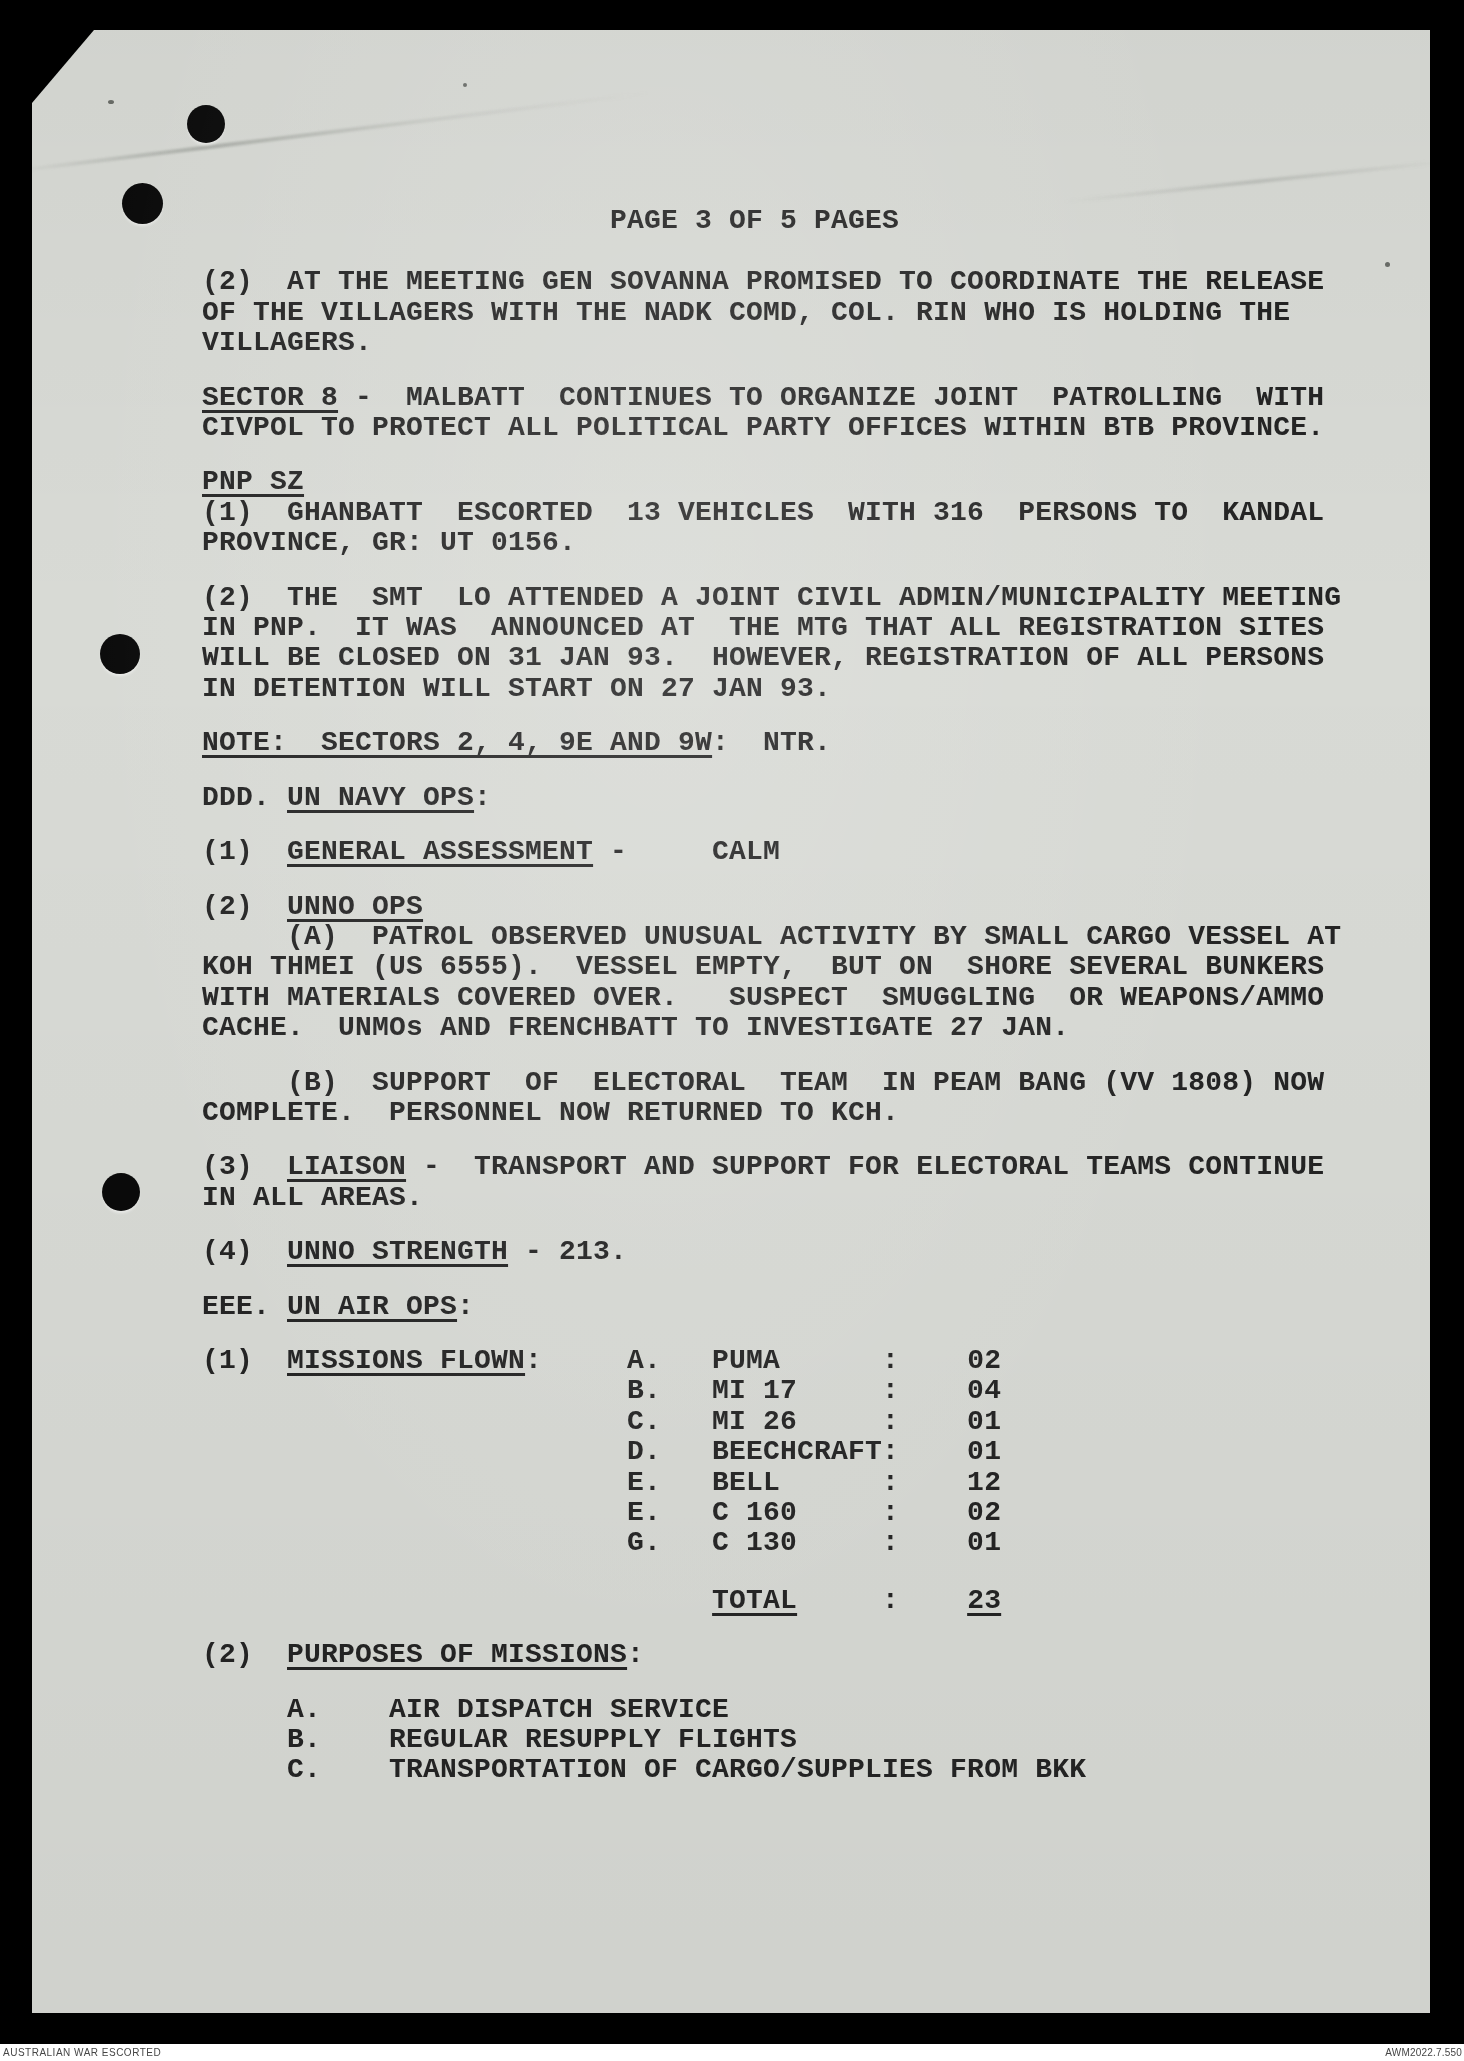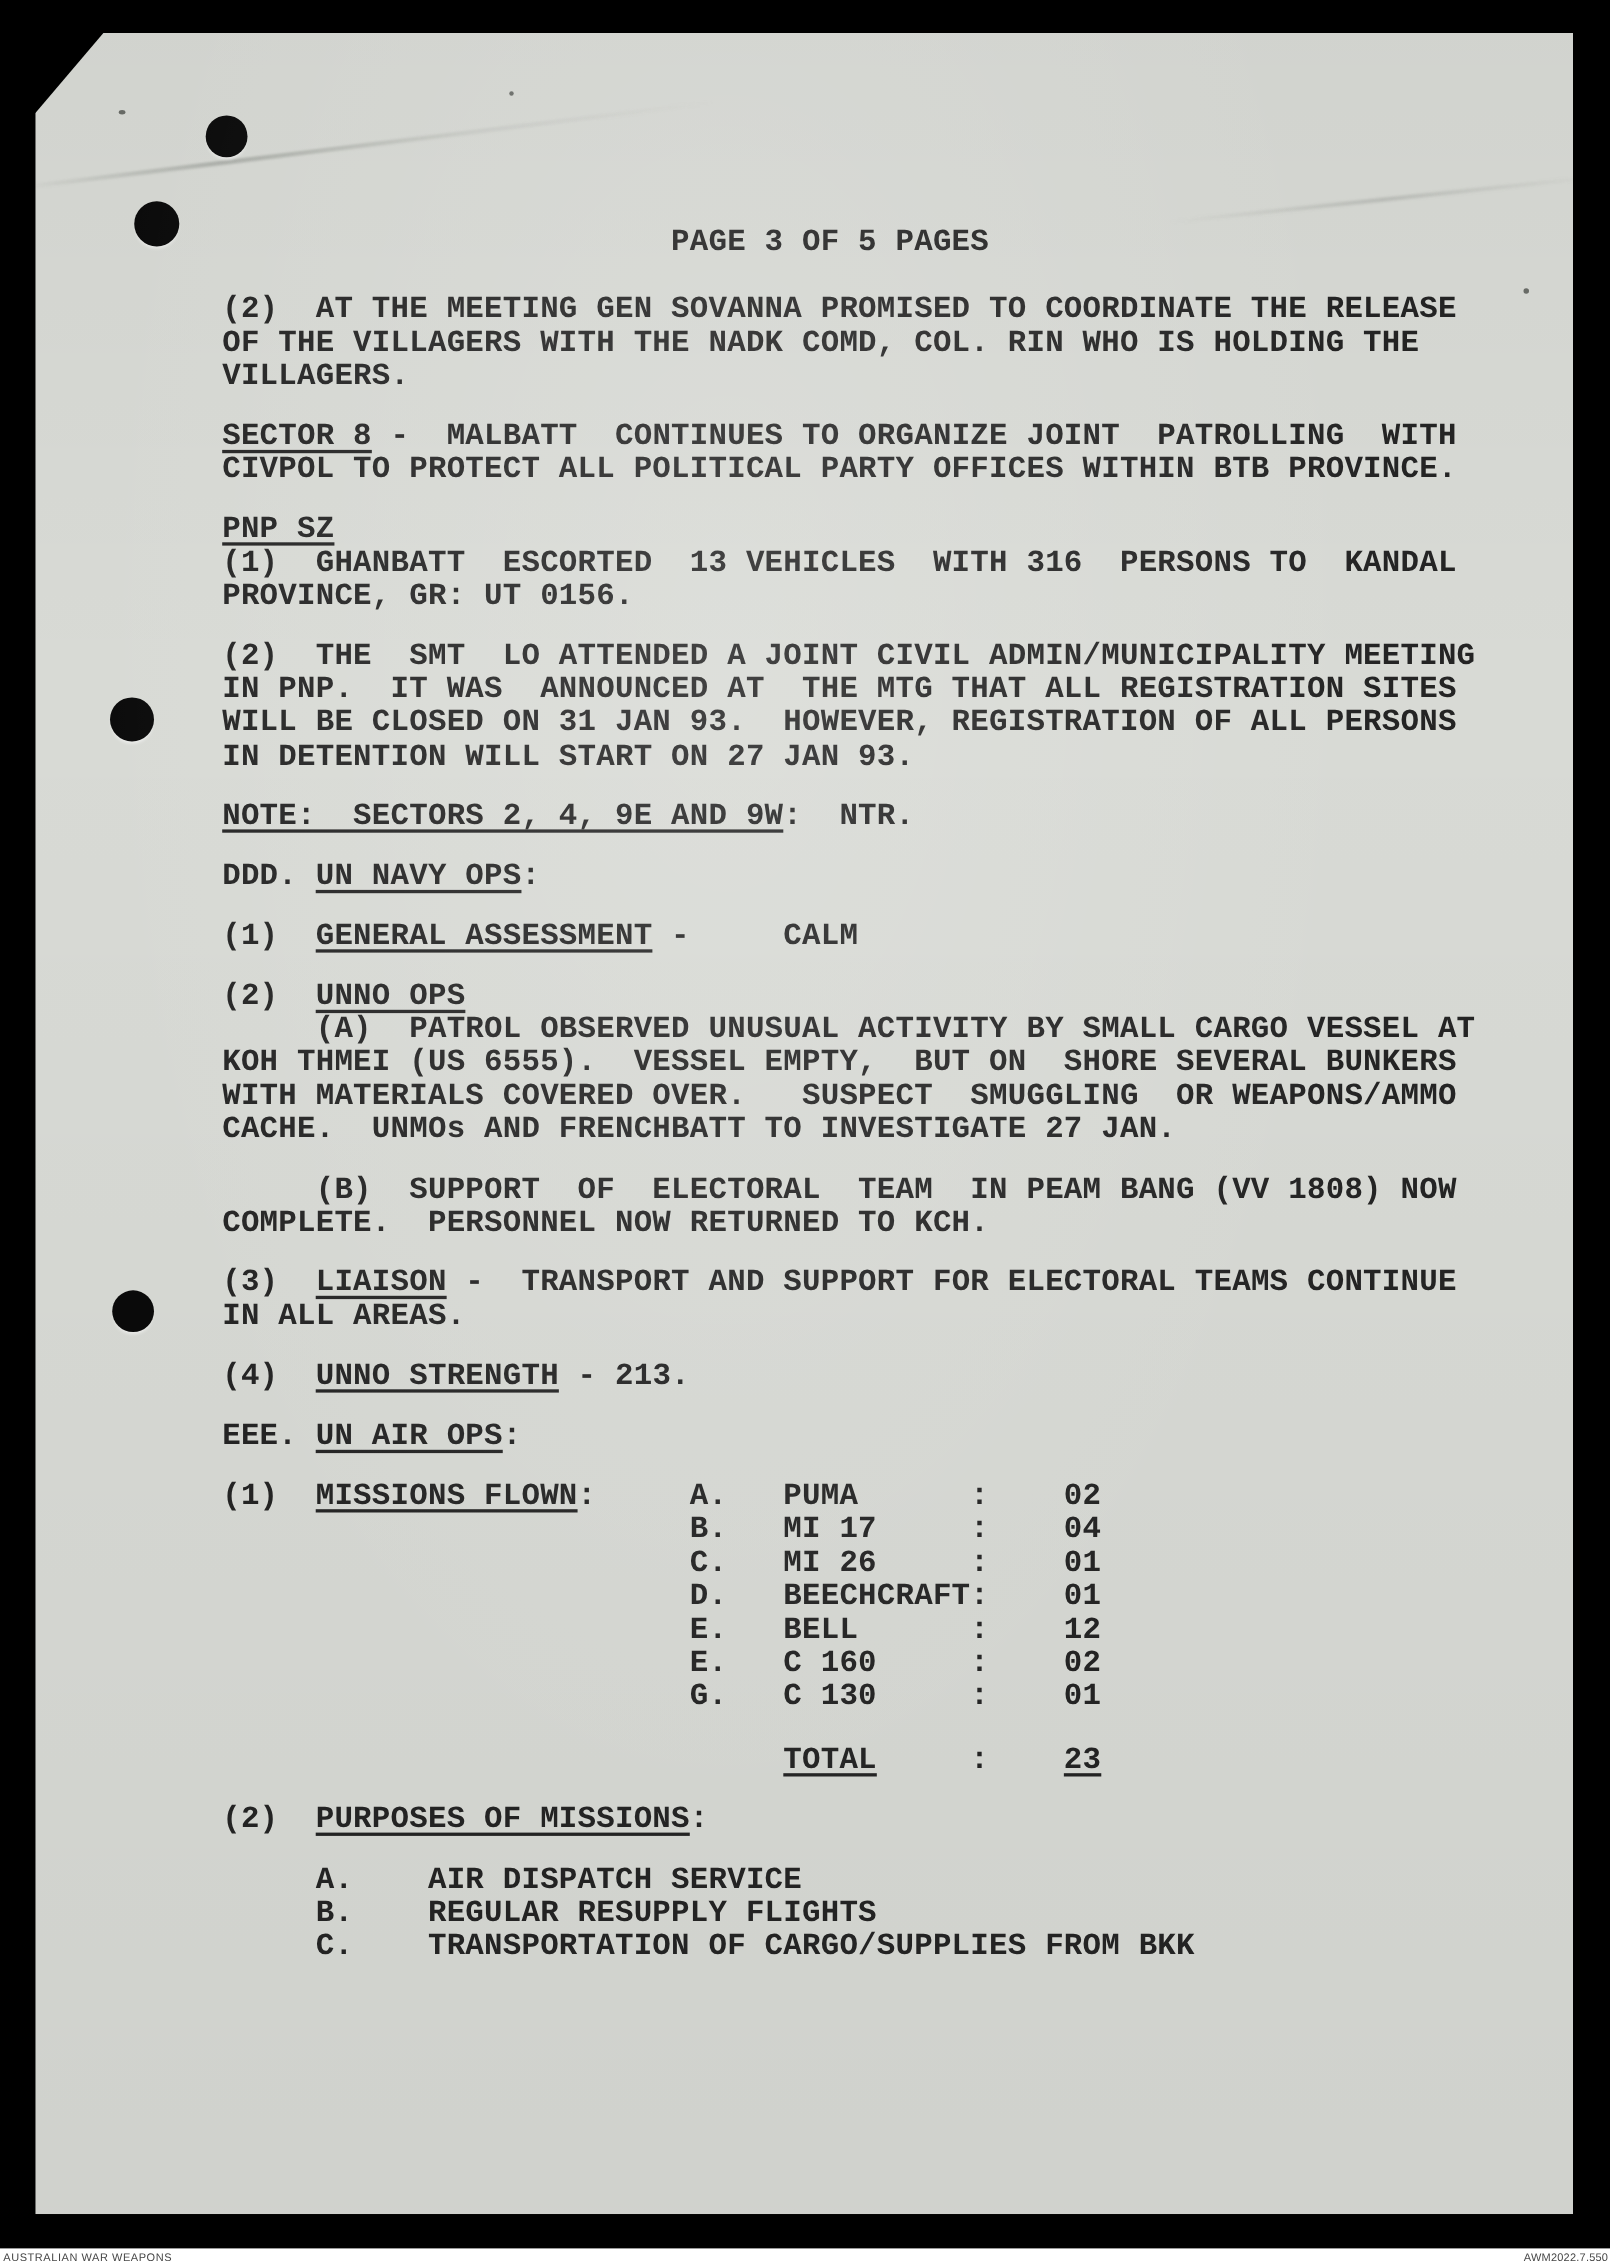--- a/index.html
+++ b/index.html
@@ -118,16 +118,16 @@
         <div class="ln"><span>                         E.   C 160     :    02</span></div>
         <div class="ln"><span>                         G.   C 130     :    01</span></div>
         <div class="ln gap-md"><span>                              </span><span class="u">TOTAL</span><span>     :    </span><span class="u">23</span></div>
         <div class="ln gap"><span>(2)  </span><span class="u">PURPOSES OF MISSIONS</span><span>:</span></div>
         <div class="ln gap"><span>     A.    AIR DISPATCH SERVICE</span></div>
         <div class="ln"><span>     B.    REGULAR RESUPPLY FLIGHTS</span></div>
         <div class="ln"><span>     C.    TRANSPORTATION OF CARGO/SUPPLIES FROM BKK</span></div>
       </div>
   </div>
   <div class="footer">
-    <span class="left">AUSTRALIAN WAR WEAPONS</span>
+    <span class="left">AUSTRALIAN WAR ESCORTED</span>
     <span class="right">AWM2022.7.550</span>
   </div>
 </div>
 
 </body></html>

